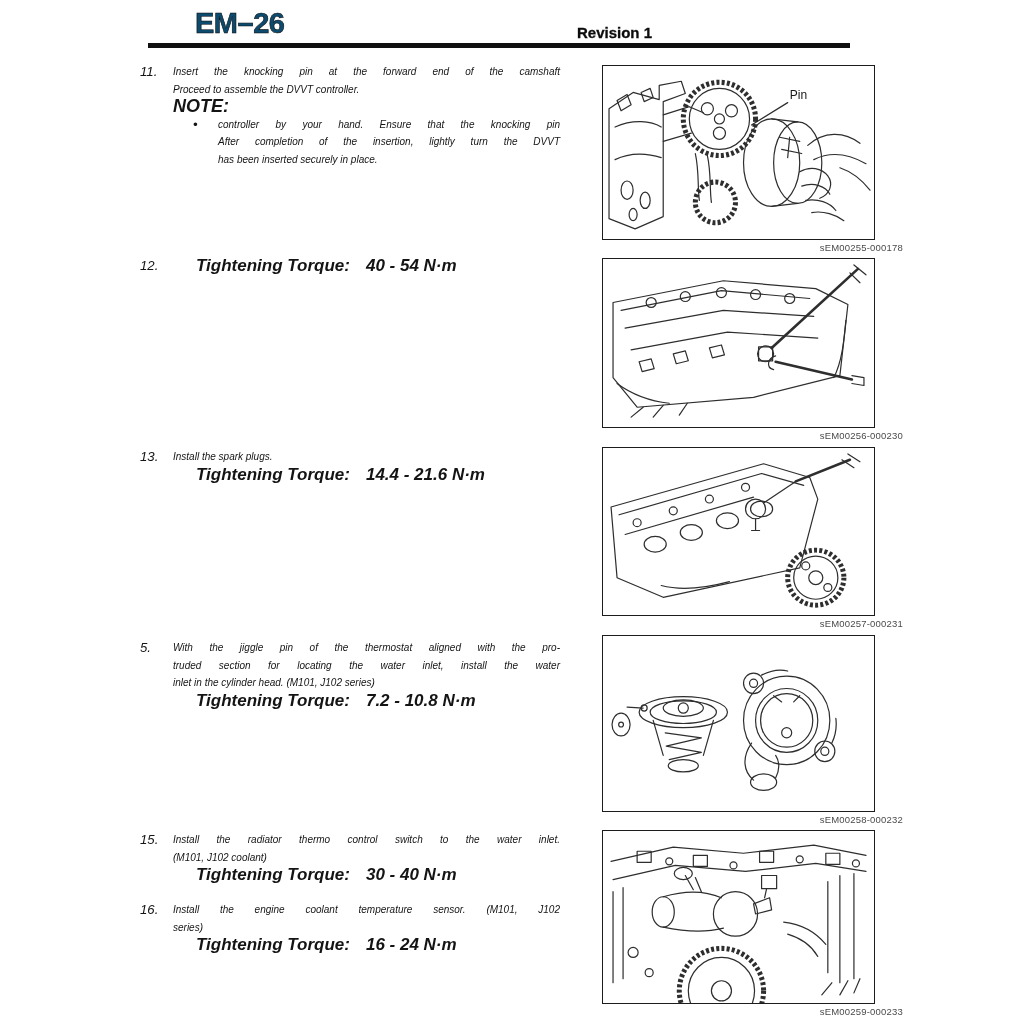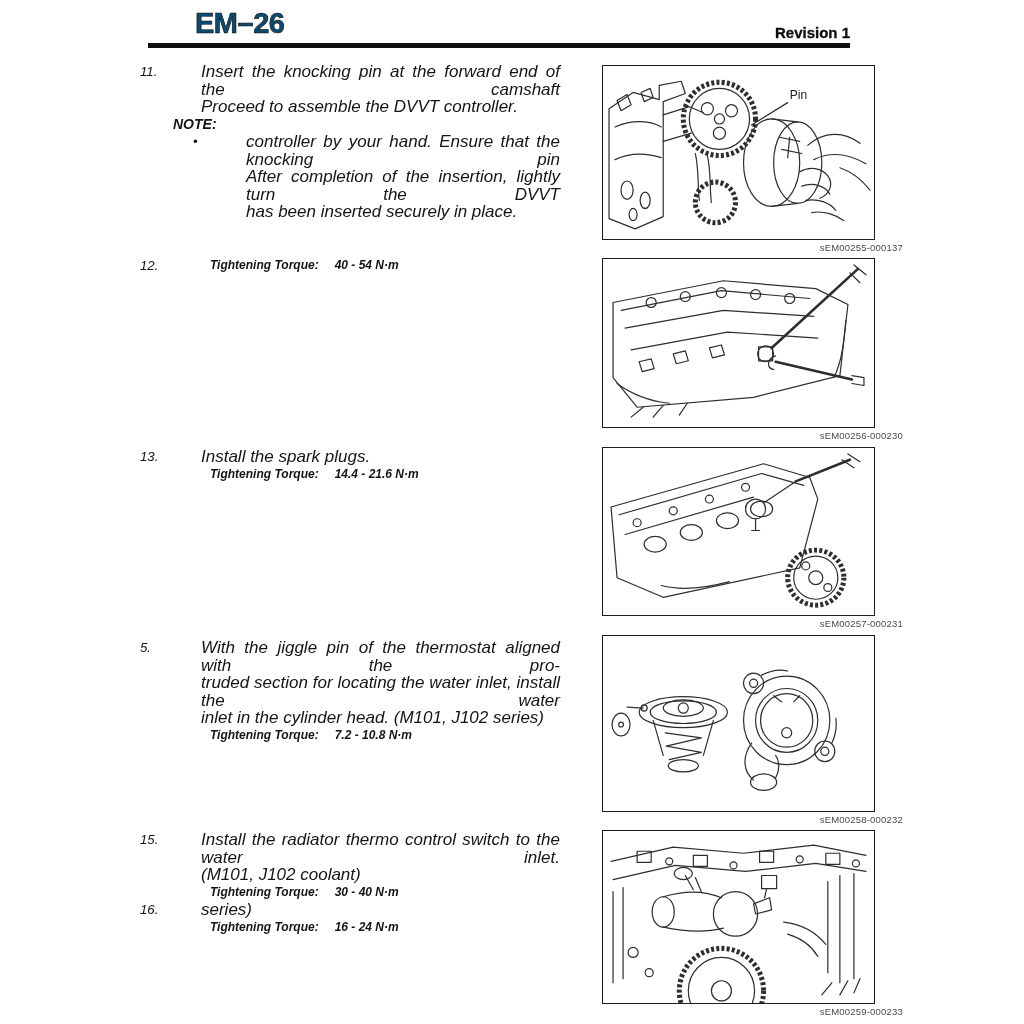--- a/index.html
+++ b/index.html
@@ -1,34 +1,34 @@
 <!DOCTYPE html>
 <html><head>
 <meta charset="utf-8">
 <style>
   html,body{margin:0;padding:0;background:#ffffff;}
   .page{position:relative;width:1024px;height:1024px;background:#ffffff;overflow:hidden;
         font-family:"Liberation Sans", sans-serif;color:#141414;}
   
   .page-code{position:absolute;left:147px;top:7px;font-size:29px;font-weight:bold;
              letter-spacing:-0.5px;color:#0c4a6e;margin-left:48px;-webkit-text-stroke:0.6px #0d0d0d;}
-  .revision{position:absolute;top:24px;left:577px;width:273px;text-align:right;
+  .revision{position:absolute;top:24px;left:577px;width:273px;
             font-size:15px;font-weight:bold;color:#0d0d0d;-webkit-text-stroke:0.3px #0d0d0d;}
   .rule{position:absolute;left:148px;top:43px;width:702px;height:5px;background:#101010;}
   
   .step{position:absolute;left:140px;width:420px;display:flex;font-style:italic;}
   .num{width:33px;flex:0 0 33px;font-size:13.2px;line-height:17.5px;}
   .body{flex:1;width:387px;}
-  .ln{font-size:17px;line-height:17.5px;text-align:justify;text-align-last:justify;margin-left:28px;}
+  .ln{font-size:10px;line-height:17.5px;text-align:justify;text-align-last:justify;}
   .ln.end{text-align-last:left;}
-  .note{font-size:14px;line-height:17.5px;font-weight:bold;}
+  .note{font-size:18px;line-height:17.5px;font-weight:bold;}
   .bullet-row{display:flex;}
   .dot{flex:0 0 45px;width:45px;font-size:13.2px;line-height:17.5px;padding-left:20px;box-sizing:border-box;}
   .bpara{flex:1;}
-  .torque{font-size:12px;line-height:17.5px;margin-left:37px;font-weight:bold;white-space:nowrap;}
+  .torque{font-size:17px;line-height:17.5px;margin-left:23px;font-weight:bold;white-space:nowrap;}
   .torque .tv{margin-left:16px;}
   
   figure{position:absolute;left:602px;width:301px;margin:0;}
   .fig-box{width:273px;border:1.5px solid #1c1c1c;box-sizing:border-box;background:#fff;}
   .fig-box svg{display:block;width:100%;height:100%;}
   figcaption{font-size:9.5px;color:#4a4a4a;text-align:right;margin-top:2px;letter-spacing:0.2px;}
   .sk{stroke:#2e2e2e;stroke-width:1.2;fill:none;stroke-linecap:round;stroke-linejoin:round;}
   .sk2{stroke:#2e2e2e;stroke-width:2.6;fill:none;stroke-linecap:round;}
   .teeth{stroke:#2e2e2e;stroke-width:5;fill:none;stroke-dasharray:3 2.2;}
   .pin-text{font-family:"Liberation Sans",sans-serif;font-size:12px;fill:#1a1a1a;stroke:none;}
@@ -106,20 +106,21 @@
       <div class="torque">
         <span class="tl">Tightening Torque:</span><span class="tv">30 - 40 N·m</span>
       </div>
     </div>
   </div>
 
   <div class="step" style="top:901px">
     <div class="num">16.</div>
     <div class="body">
       <div class="para">
+        <div class="ln">Install the engine coolant temperature sensor. (M101, J102</div>
         <div class="ln end">series)</div>
       </div>
       <div class="torque">
         <span class="tl">Tightening Torque:</span><span class="tv">16 - 24 N·m</span>
       </div>
     </div>
   </div>
 
   <figure style="top:65px">
     <div class="fig-box" style="height:175px">
@@ -144,21 +145,21 @@
         <path class="sk" d="M168,52 L194,55 M168,138 L194,135"></path>
         <path class="sk" d="M176,70 L196,74 M178,82 L198,86 M186,70 L184,90"></path>
         <path class="sk" d="M204,78 C220,64 240,64 256,76 M210,92 C226,84 244,86 262,96"></path>
         <path class="sk" d="M196,104 C206,98 218,100 224,108 C230,116 226,126 216,130"></path>
         <path class="sk" d="M198,118 C210,114 222,118 226,126 M202,132 C214,130 226,134 232,142 M208,144 C220,142 232,146 240,152"></path>
         <path class="sk" d="M236,100 C248,104 258,112 266,122"></path>
         <text class="pin-text" x="186" y="32">Pin</text>
         <path class="sk" d="M184,36 L148,58"></path>
       </svg>
     </div>
-    <figcaption>sEM00255-000137</figcaption>
+    <figcaption>sEM00255-000178</figcaption>
   </figure>
 
   <figure style="top:258px">
     <div class="fig-box" style="height:170px">
       <svg viewBox="0 0 270 170" preserveAspectRatio="none">
         <path class="sk" d="M10,44 L120,22 212,30 244,46 236,118 150,140 34,150 10,120 Z"></path>
         <path class="sk" d="M18,52 L118,32 206,40 M22,70 L120,52 210,58 M28,92 L124,74 214,80"></path>
         <circle class="sk" cx="48" cy="44" r="5"></circle>
           <circle class="sk" cx="82" cy="38" r="5"></circle>
         <circle class="sk" cx="118" cy="34" r="5"></circle>

